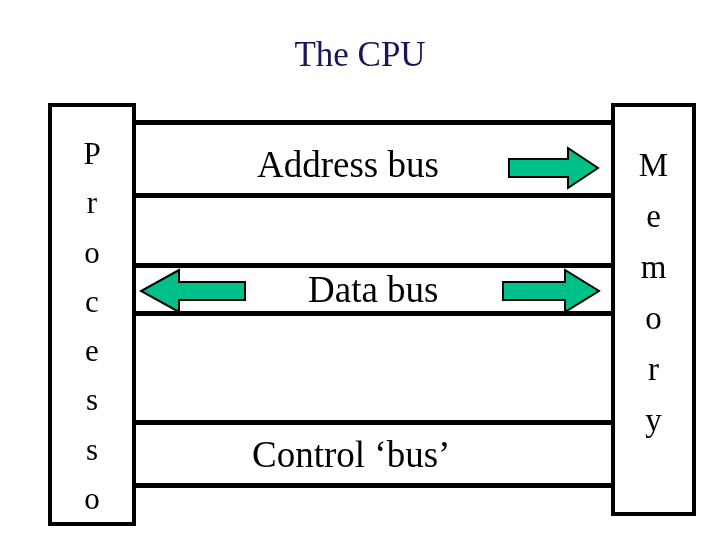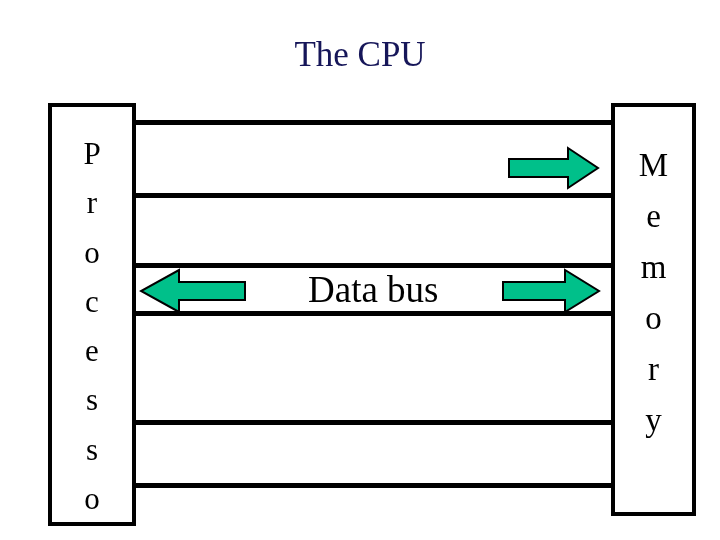--- a/index.html
+++ b/index.html
@@ -137,21 +137,23 @@
     </div>
   </div>
 
   <div class="bus-line" style="top:120px"></div>
   <div class="bus-line" style="top:193px"></div>
   <div class="bus-line" style="top:263px"></div>
   <div class="bus-line" style="top:311px"></div>
   <div class="bus-line" style="top:420px"></div>
   <div class="bus-line" style="top:483px"></div>
 
+  <div id="label-address" class="bus-label">Address bus</div>
   <div id="label-data" class="bus-label">Data bus</div>
+  <div id="label-control" class="bus-label">Control ‘bus’</div>
 
   <div id="arrow-address-right" class="arrow">
     <svg width="92" height="44" viewBox="0 0 92 44">
       <polygon points="1,13 60,13 60,2 90,22 60,42 60,31 1,31" fill="#00C08A" stroke="#000000" stroke-width="2" stroke-linejoin="miter"></polygon>
     </svg>
   </div>
 
   <div id="arrow-data-left" class="arrow">
     <svg width="108" height="46" viewBox="0 0 108 46">
       <polygon points="106,14 40,14 40,2 2,23 40,44 40,32 106,32" fill="#00C08A" stroke="#000000" stroke-width="2" stroke-linejoin="miter"></polygon>

